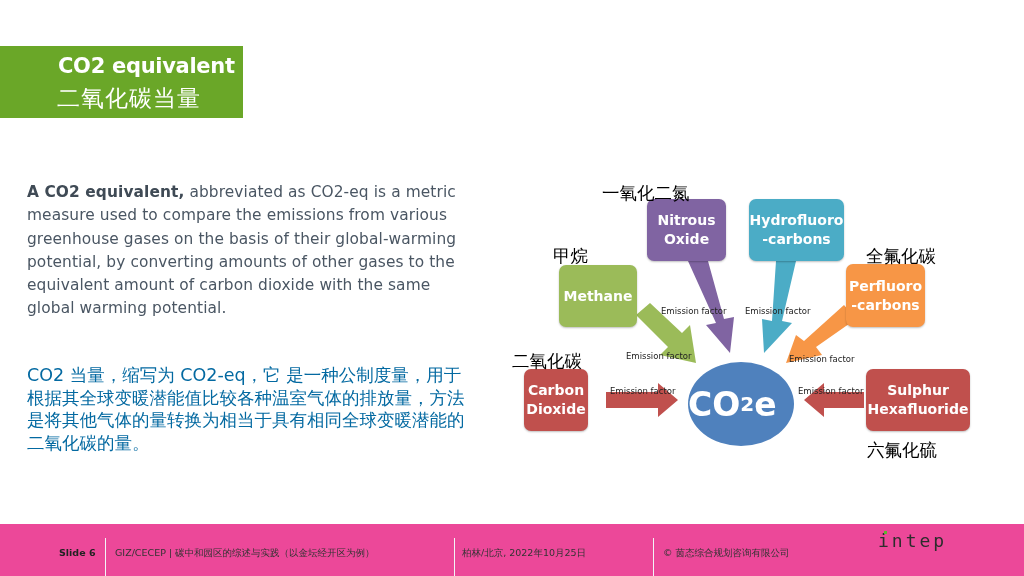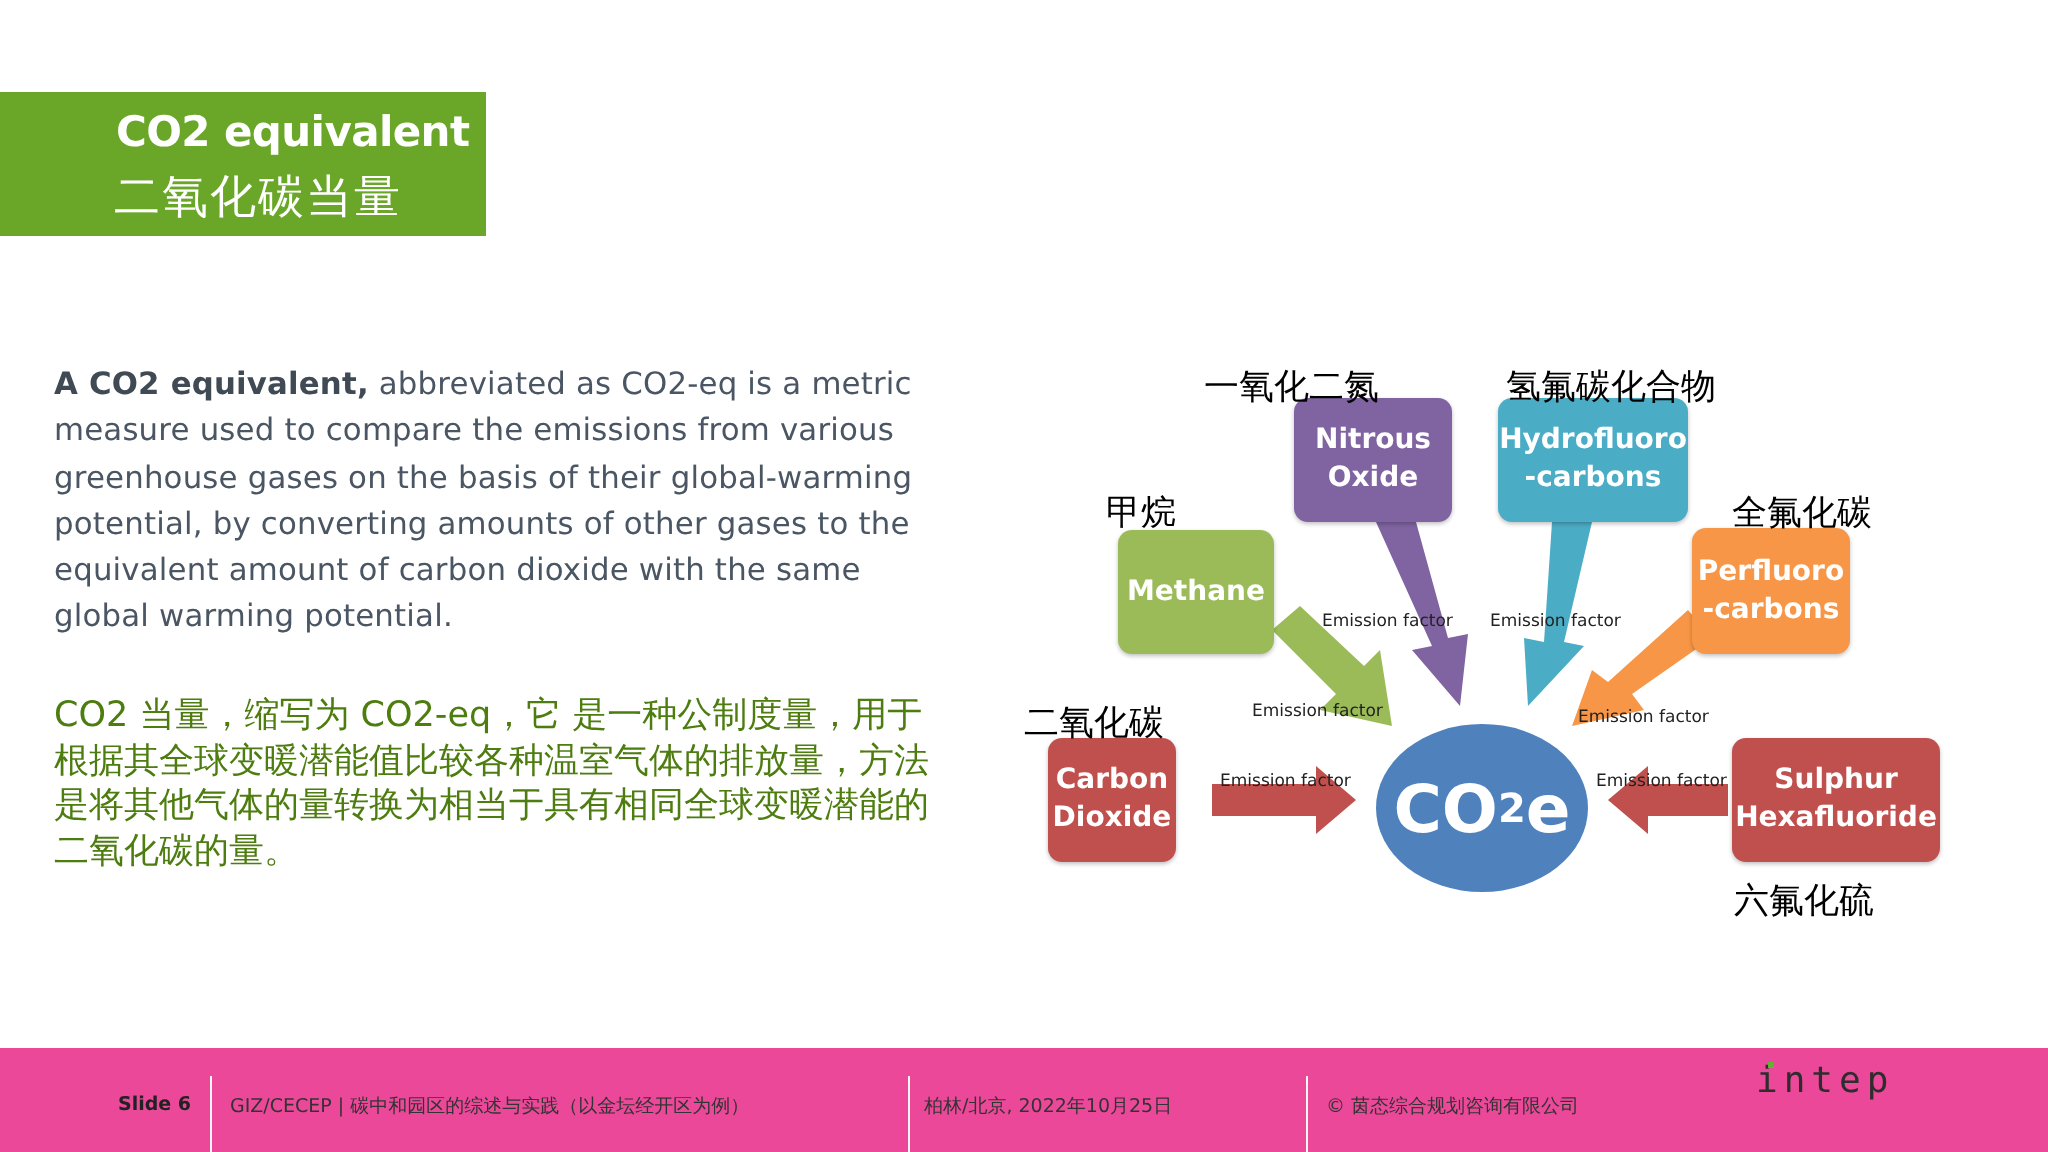--- a/index.html
+++ b/index.html
@@ -3,27 +3,27 @@
 <meta charset="utf-8">
 <style>
   html, body { margin:0; padding:0; }
   body { width:1024px; height:576px; position:relative; overflow:hidden; background:#ffffff; font-family:"DejaVu Sans", sans-serif; }
   .title-bar { position:absolute; left:0; top:46px; width:243px; height:72px; background:#6aa728; }
   .title-en { position:absolute; left:58px; top:54px; color:#ffffff; font-family:"DejaVu Sans", sans-serif; font-weight:bold; font-size:21px; letter-spacing:-0.3px; }
   .title-zh { position:absolute; left:57px; top:83px; color:#ffffff; font-size:23px; letter-spacing:1px; }
 
   .body-en { position:absolute; left:27px; top:181px; width:450px; color:#4a5663; font-size:15.4px; line-height:23.3px; letter-spacing:0.1px; }
   .body-en b { color:#3f4a55; }
-  .body-zh { position:absolute; left:27px; top:347px; width:445px; color:#4d7c0f; font-size:17.5px; line-height:22.5px; }
+  .body-zh { position:absolute; left:27px; top:364px; width:445px; color:#0369a1; font-size:17.5px; line-height:22.5px; }
 
   .diagram { position:absolute; left:500px; top:175px; width:470px; height:300px; }
   .node { position:absolute; border-radius:7px; color:#fff; font-family:"DejaVu Sans", sans-serif; font-weight:bold; font-size:14px; line-height:19px; display:flex; align-items:center; justify-content:center; text-align:center; box-shadow:0 1px 2px rgba(0,0,0,0.25); }
   .zh-label { position:absolute; font-size:17.5px; color:#000; white-space:nowrap; }
   .ef { position:absolute; font-size:8.5px; color:#222; white-space:nowrap;margin-top:15px; }
-  .co2e { position:absolute; left:188px; top:187px; width:106px; height:84px; border-radius:50%; background:#4f81bd; color:#fff; font-weight:bold; font-size:33px; display:flex; align-items:center; justify-content:center; }
+  .co2e { position:absolute; left:188px; top:187px; width:106px; height:84px; border-radius:50%; background:#4f81bd; color:#fff; font-weight:bold; font-size:33px; display:flex; align-items:center; }
   .co2e sub { font-size:20px; vertical-align:-10px; }
   svg.arrows { position:absolute; left:0; top:0; }
 
   .footer { position:absolute; left:0; top:524px; width:1024px; height:52px; background:#ec4899; }
   .f-item { position:absolute; top:23px; font-size:9.5px; color:#333; white-space:nowrap; }
   .f-slide { left:59px; font-weight:bold; color:#222; }
   .f-sep { position:absolute; top:14px; width:1px; height:38px; background:#f2f5f7; }
   .logo { position:absolute; left:878px; top:530px; font-family:"DejaVu Sans Mono", monospace; font-size:18px; color:#2d2d2d; letter-spacing:3px; }
   .logo-dot { position:absolute; left:884px; top:531px; width:3px; height:3px; background:#5db531; }
 </style>
@@ -77,21 +77,20 @@
       <span>Hexafluoride</span>
     </div>
 
   <div class="co2e">
       <span>CO</span>
       <sub>2</sub>
       <span>e</span>
     </div>
 
   <div class="zh-label" style="left:102px;top:6px;">一氧化二氮</div>
-  <div class="zh-label" style="left:253px;top:6px;">氢氟碳化合物</div>
   <div class="zh-label" style="left:53px;top:69px;">甲烷</div>
   <div class="zh-label" style="left:366px;top:69px;">全氟化碳</div>
   <div class="zh-label" style="left:12px;top:174px;">二氧化碳</div>
   <div class="zh-label" style="left:367px;top:263px;">六氟化硫</div>
 
   <div class="ef" style="left:161px;top:116px;">Emission factor</div>
   <div class="ef" style="left:245px;top:116px;">Emission factor</div>
   <div class="ef" style="left:126px;top:161px;">Emission factor</div>
   <div class="ef" style="left:289px;top:164px;">Emission factor</div>
   <div class="ef" style="left:110px;top:196px;">Emission factor</div>

